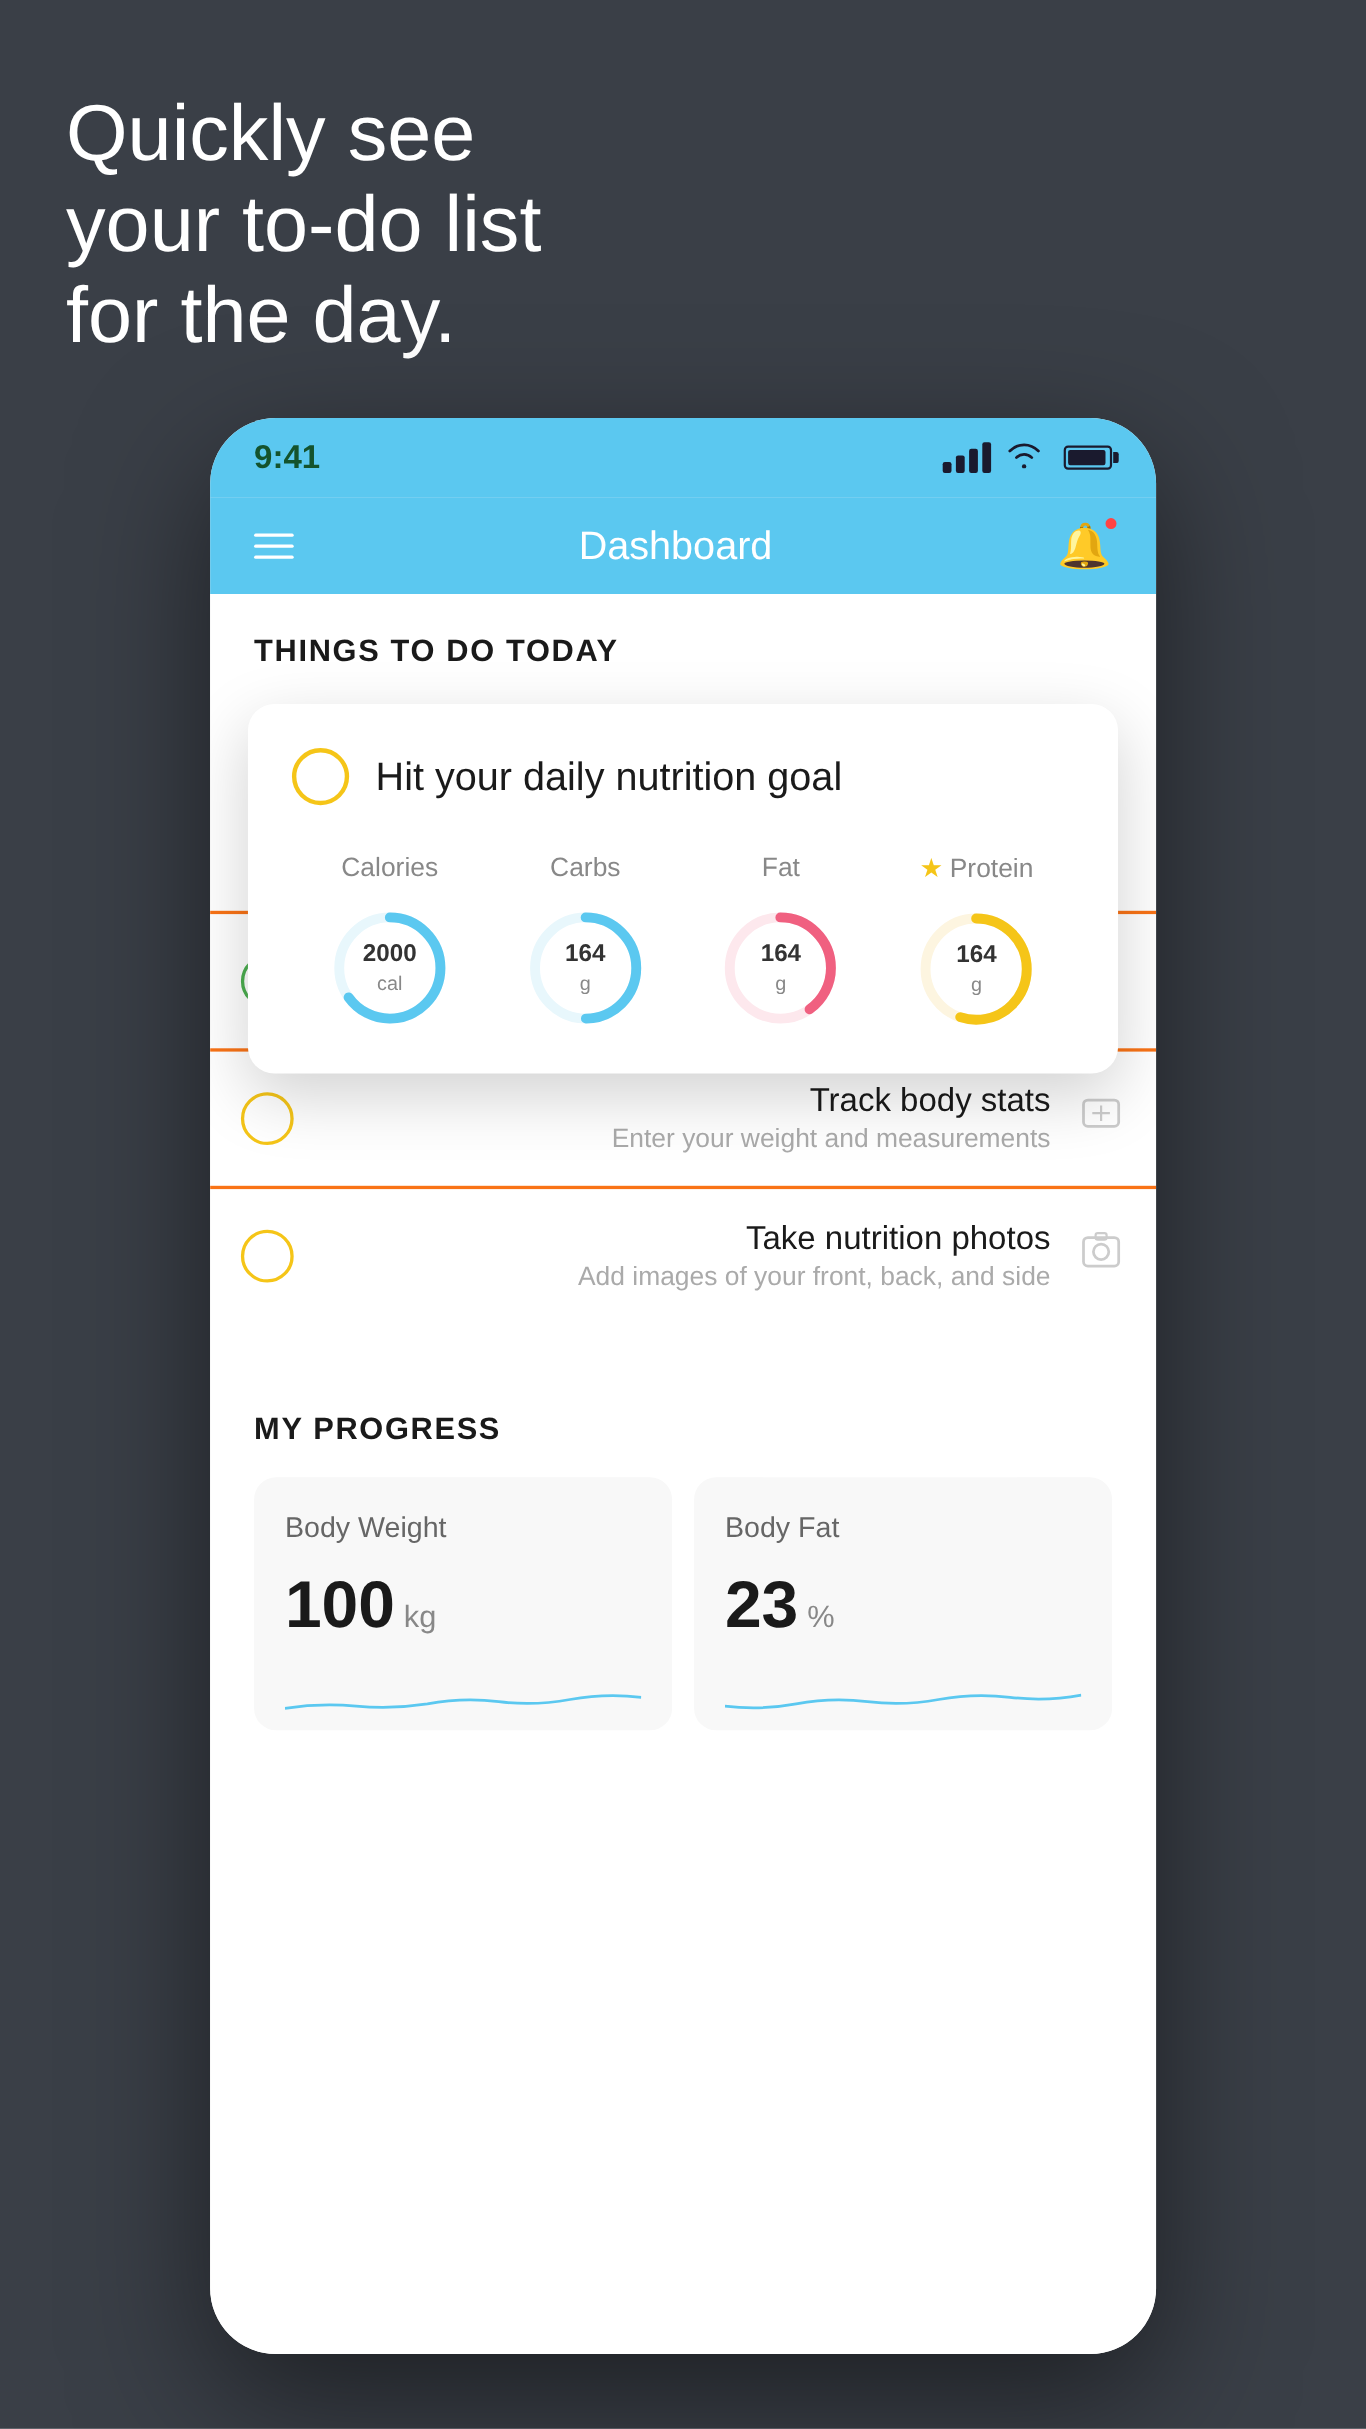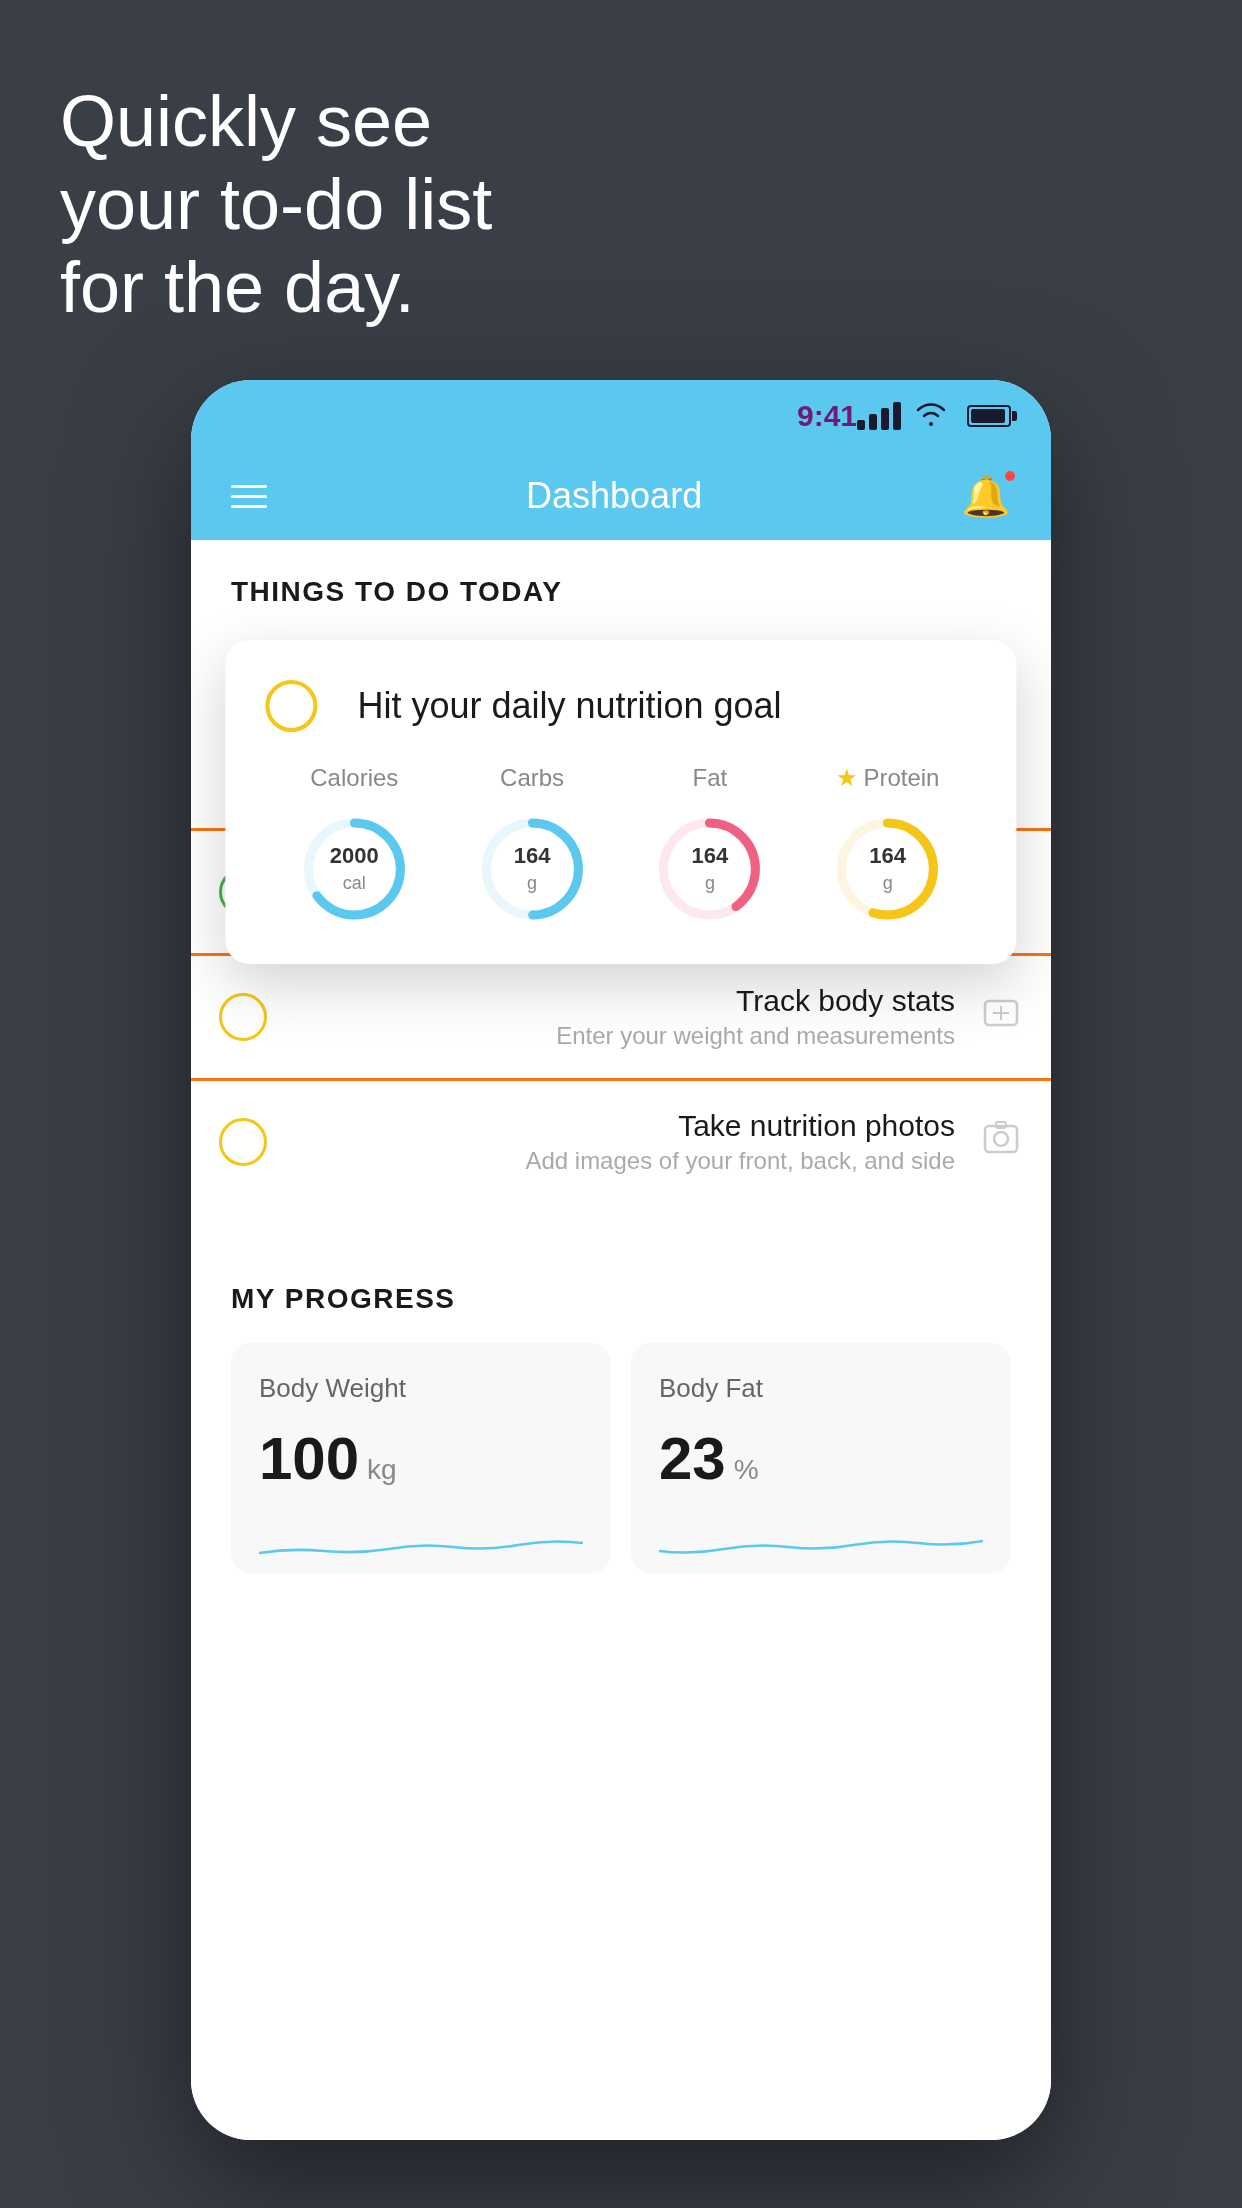--- a/index.html
+++ b/index.html
@@ -33,23 +33,23 @@
       background: #f2f2f2;
       box-shadow: 0 40px 120px rgba(0,0,0,0.5);
     }
 
     
     .status-bar {
       background: #5bc8f0;
       height: 72px;
       display: flex;
       align-items: center;
-      justify-content: flex-end;
+      justify-content: space-between;
       padding: 0 40px;
-      color: #701a75;
+      color: #14532d;
       font-size: 30px;
       font-weight: 600;
     }
     .status-icons {
       display: flex;
       align-items: center;
       gap: 12px;
     }
     .signal-bars { display: flex; align-items: flex-end; gap: 4px; }
     .signal-bar {
@@ -147,22 +147,22 @@
       width: 92%;
       background: white;
       border-radius: 24px;
       padding: 40px;
       box-shadow: 0 20px 60px rgba(0,0,0,0.18);
       z-index: 10;
     }
     .card-title-row {
       display: flex;
       align-items: center;
-      gap: 40px;
-      margin-bottom: 32px;
+      gap: 24px;
+      margin-bottom: 43px;
     }
     .circle-check {
       width: 52px; height: 52px;
       border-radius: 50%;
       border: 4px solid #f5c518;
       background: transparent;
       flex-shrink: 0;
     }
     .card-title {
       font-size: 36px;

